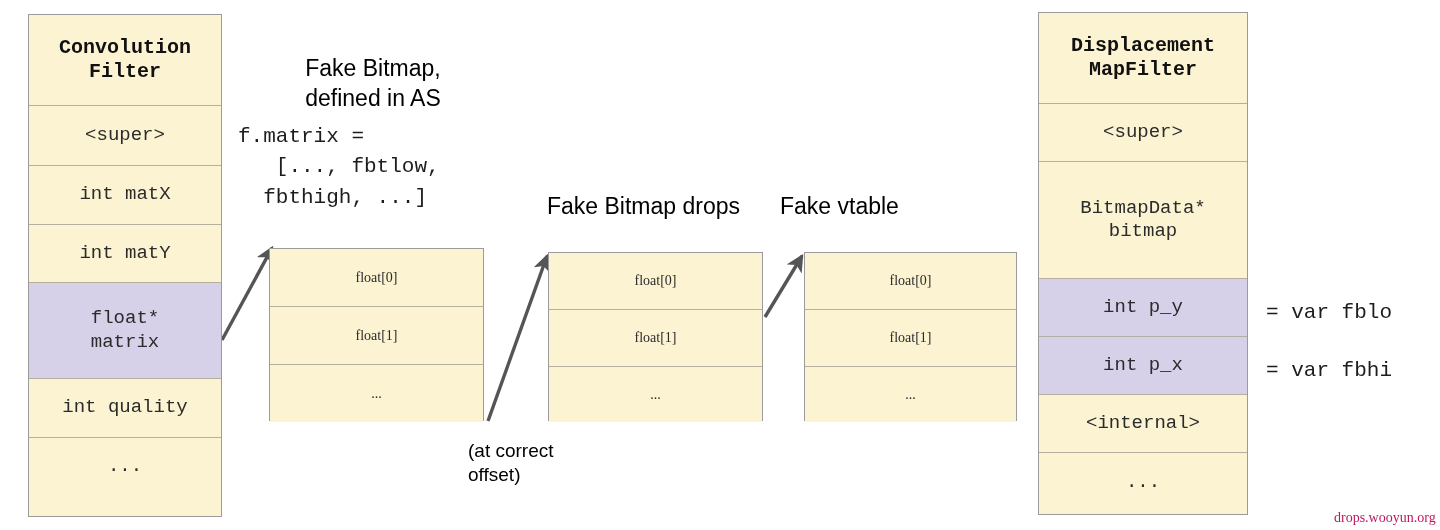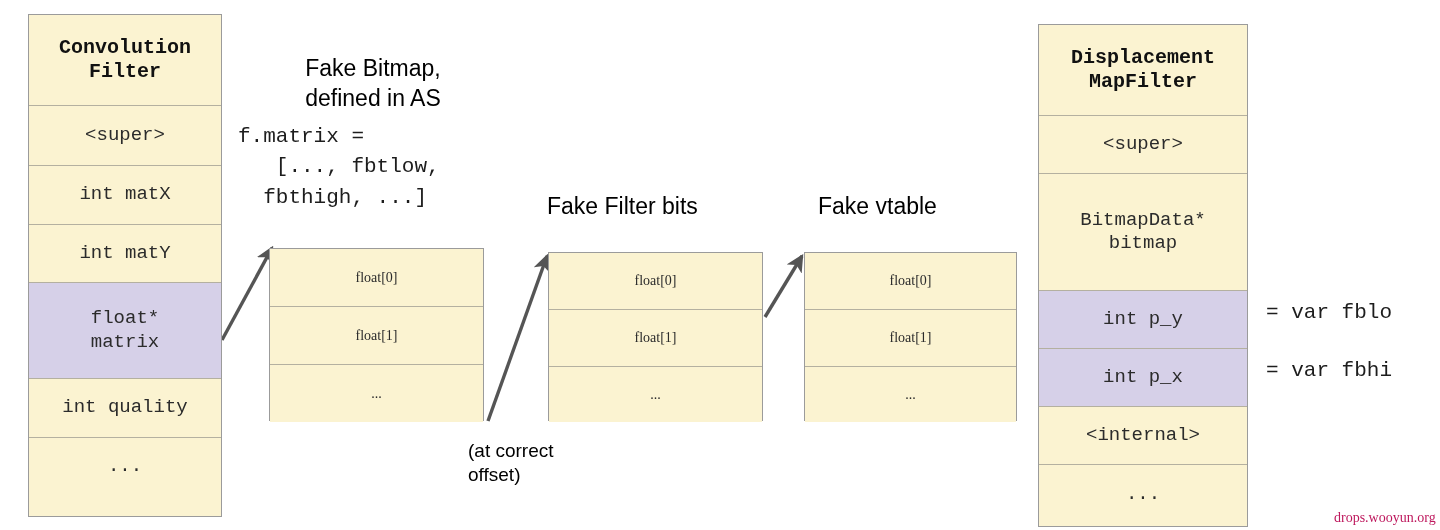--- a/index.html
+++ b/index.html
@@ -136,35 +136,35 @@
 
   <div class="memblock" style="left:269px; top:248px; width:215px; height:173px;">
     <div class="row" style="height:58px;">float[0]</div>
     <div class="row" style="height:58px;">float[1]</div>
     <div class="row" style="height:57px;">...</div>
   </div>
 
   <div class="note" style="left:468px; top:439px;">(at correct
 offset)</div>
 
-  <div class="label" style="left:547px; top:192px;">Fake Filter bits</div>
+  <div class="label" style="left:547px; top:192px;">Fake Bitmap drops</div>
   <div class="memblock" style="left:548px; top:252px; width:215px; height:169px;">
     <div class="row" style="height:57px;">float[0]</div>
     <div class="row" style="height:57px;">float[1]</div>
     <div class="row" style="height:55px;">...</div>
   </div>
 
-  <div class="label" style="left:818px; top:192px;">Fake vtable</div>
+  <div class="label" style="left:780px; top:192px;">Fake vtable</div>
   <div class="memblock" style="left:804px; top:252px; width:213px; height:169px;">
     <div class="row" style="height:57px;">float[0]</div>
     <div class="row" style="height:57px;">float[1]</div>
     <div class="row" style="height:55px;">...</div>
   </div>
 
-  <div class="struct" style="left:1038px; top:24px; width:210px; height:503px;">
+  <div class="struct" style="left:1038px; top:12px; width:210px; height:503px;">
     <div class="row head" style="height:91px;">Displacement
 MapFilter</div>
     <div class="row" style="height:58px;">&lt;super&gt;</div>
     <div class="row" style="height:117px;">BitmapData*
 bitmap</div>
     <div class="row hl" style="height:58px;">int p_y</div>
     <div class="row hl" style="height:58px;">int p_x</div>
     <div class="row" style="height:58px;">&lt;internal&gt;</div>
     <div class="row" style="height:60px;">...</div>
   </div>

